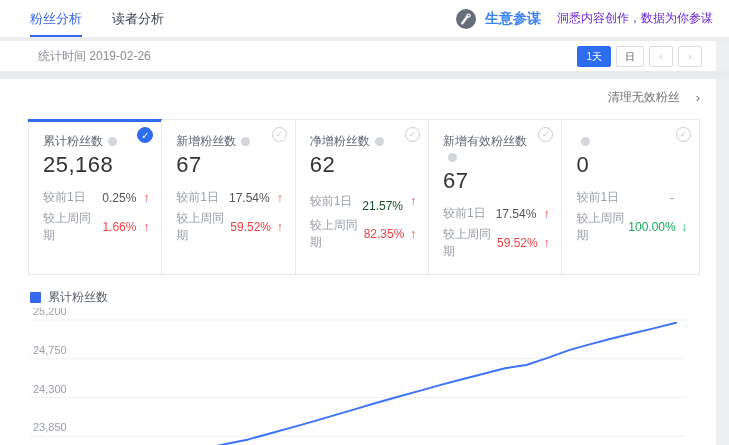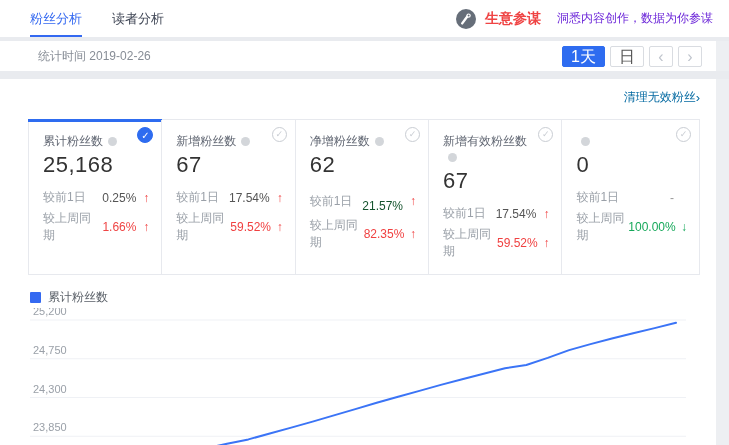--- a/index.html
+++ b/index.html
@@ -6,41 +6,41 @@
   html,body { width:729px; height:445px; overflow:hidden; }
   body { background:#edeff2; font-family:"Liberation Sans","DejaVu Sans",sans-serif; color:#333; }
 
   
   .header { width:729px; height:37px; background:#fff; display:flex; align-items:stretch; }
   .tabs { display:flex; margin-left:30px; gap:30px; }
   .tab { font-size:13px; color:#404756; display:flex; align-items:center; cursor:pointer; border-bottom:2px solid transparent; padding-top:2px; }
   .tab.active { color:#3469f1; border-bottom-color:#3469f1; }
   .brand { margin-left:auto; display:flex; align-items:center; padding-right:16px; gap:8px; }
   .brand-logo { width:22px; height:22px; }
-  .brand-name { font-size:14px; color:#ef4444; font-weight:700; }
+  .brand-name { font-size:14px; color:#3b82f6; font-weight:700; }
   .brand-slogan { font-size:12px; color:#6d28d9; margin-left:8px; }
 
   .band { width:729px; background:#e9ebef; }
   .band.b1 { height:4px; }
   .band.b2 { height:8px; }
 
   
   .toolbar { width:716px; height:30px; background:#fff; display:flex; align-items:center; padding:0 14px 0 38px; }
   .stat-time { font-size:12px; color:#878d96; }
   .tb-buttons { margin-left:auto; display:flex; gap:5px; }
-  .btn { height:21px; min-width:24px; padding:0 8px; font-size:16px; line-height:19px; text-align:center;
+  .btn { height:21px; min-width:24px; padding:0 8px; font-size:10px; line-height:19px; text-align:center;
          background:#fff; border:1px solid #d9dce1; border-radius:2px; color:#555; cursor:pointer; }
   .btn.primary { background:#2e6cf0; border-color:#2e6cf0; color:#fff; }
   .btn.pager { color:#bfc4cc; padding:0 7px; }
 
   
   .main { width:716px; height:366px; background:#fff; padding:10px 14px 0 14px; position:relative; }
   .section-head { display:flex; align-items:center; padding:0 2px 0 16px; }
   .section-title { font-size:14px; font-weight:700; color:#262626; }
-  .clean-link { margin-left:auto; font-size:12px; color:#0369a1; cursor:pointer; display:flex; align-items:center; gap:0; }
+  .clean-link { margin-left:auto; font-size:12px; color:#737373; cursor:pointer; display:flex; align-items:center; gap:16px; }
   .clean-arrow { font-size:13px; }
 
   
   .cards { display:flex; margin:13px 0 0 14px; width:672px; border:1px solid #e7e9ee; }
   .card { flex:1 1 0; position:relative; padding:13px 12px 14px 14px; border-left:1px solid #e7e9ee; cursor:pointer; }
   .card:first-child { border-left:none; }
   .card.wide { flex:1.04 1 0; }
   .card.selected::before { content:""; position:absolute; top:-1px; left:-1px; right:-1px; height:3px; background:#2e6cf0; }
   .check { position:absolute; top:7px; right:8px; width:15px; height:15px; border-radius:50%;
            border:1px solid #c9cdd3; color:#c9cdd3; font-size:9px; line-height:13px; text-align:center; cursor:pointer; }

